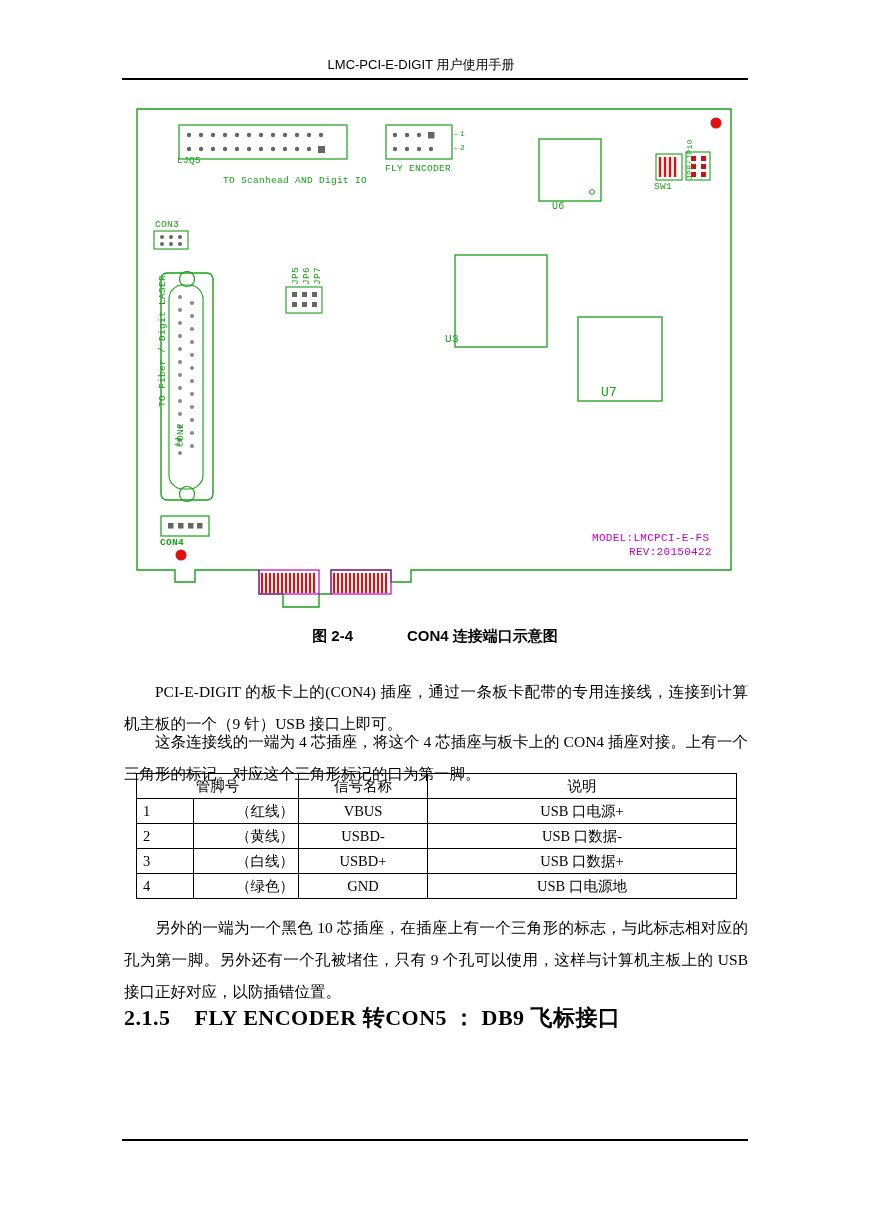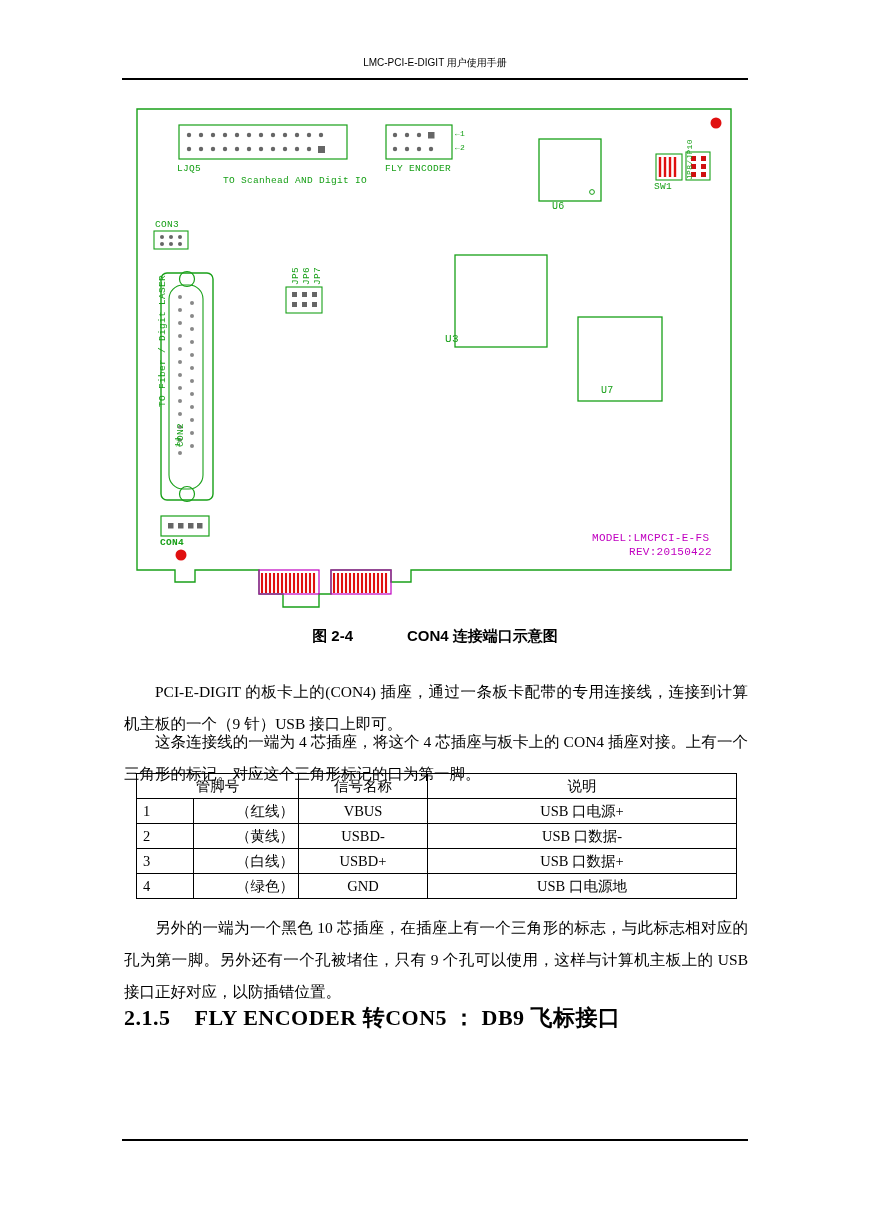--- a/index.html
+++ b/index.html
@@ -17,25 +17,25 @@
   }
   .page {
     position: absolute;
     left: 0; top: 0;
     width: 870px;
     height: 1230px;
   }
   
   .header {
     position: absolute;
-    left: 122px;
+    left: 108px;
     top: 56px;
     width: 626px;
     text-align: center;
-    font-size: 10px;
+    font-size: 13px;
     font-family: "Liberation Sans", sans-serif;
   }
   .header-rule {
     position: absolute;
     left: 122px;
     top: 78px;
     width: 626px;
     height: 0;
     border-top: 2px solid #000;
   }
@@ -303,41 +303,41 @@
           <rect x="556" y="57" width="5" height="5"></rect>
             <rect x="566" y="57" width="5" height="5"></rect>
           <rect x="556" y="65" width="5" height="5"></rect>
             <rect x="566" y="65" width="5" height="5"></rect>
         </g>
 
         <circle cx="581" cy="16" r="5.5" fill="#e01010"></circle>
         <circle cx="46" cy="448" r="5.5" fill="#e01010"></circle>
       </svg>
 
-      <div class="pcb-label" style="left:42px; top:56px;">LJQ5</div>
+      <div class="pcb-label" style="left:42px; top:48px;">LJQ5</div>
       <div class="pcb-label" style="left:88px; top:68px;">TO Scanhead AND Digit IO</div>
       <div class="pcb-label" style="left:250px; top:56px;">FLY ENCODER</div>
       <div class="pcb-label sm" style="left:320px; top:22px;">←1</div>
       <div class="pcb-label sm" style="left:320px; top:36px;">←2</div>
 
       <div class="pcb-label" style="left:20px; top:112px;">CON3</div>
 
       <div class="pcb-label rot" style="left:40px; top:340px;">CON2</div>
       <div class="pcb-label rot" style="left:22px; top:300px;">TO Fiber / Digit LASER</div>
       <div class="pcb-label sm rot" style="left:38px; top:340px;">14</div>
 
       <div class="pcb-label" style="left:25px; top:430px;font-weight:bold;">CON4</div>
 
       <div class="pcb-label rot" style="left:155px; top:178px;">JP5</div>
       <div class="pcb-label rot" style="left:166px; top:178px;">JP6</div>
       <div class="pcb-label rot" style="left:177px; top:178px;">JP7</div>
 
       <div class="pcb-label" style="left:310px; top:226px; font-size:11px;">U3</div>
       <div class="pcb-label" style="left:417px; top:94px; font-size:10px;">U6</div>
-      <div class="pcb-label" style="left:466px; top:278px; font-size:10px;">U7</div>
+      <div class="pcb-label" style="left:466px; top:278px; font-size:13px;">U7</div>
 
       <div class="pcb-label" style="left:519px; top:74px;">SW1</div>
       <div class="pcb-label sm rot" style="left:550px; top:73px;">JP8/JP10</div>
 
       <div class="pcb-label magenta" style="left:457px; top:425px; font-size:11px;">MODEL:LMCPCI-E-FS</div>
       <div class="pcb-label magenta" style="left:494px; top:439px; font-size:11px;">REV:20150422</div>
     </div>
   </div>
 
   <div class="figure-caption">

